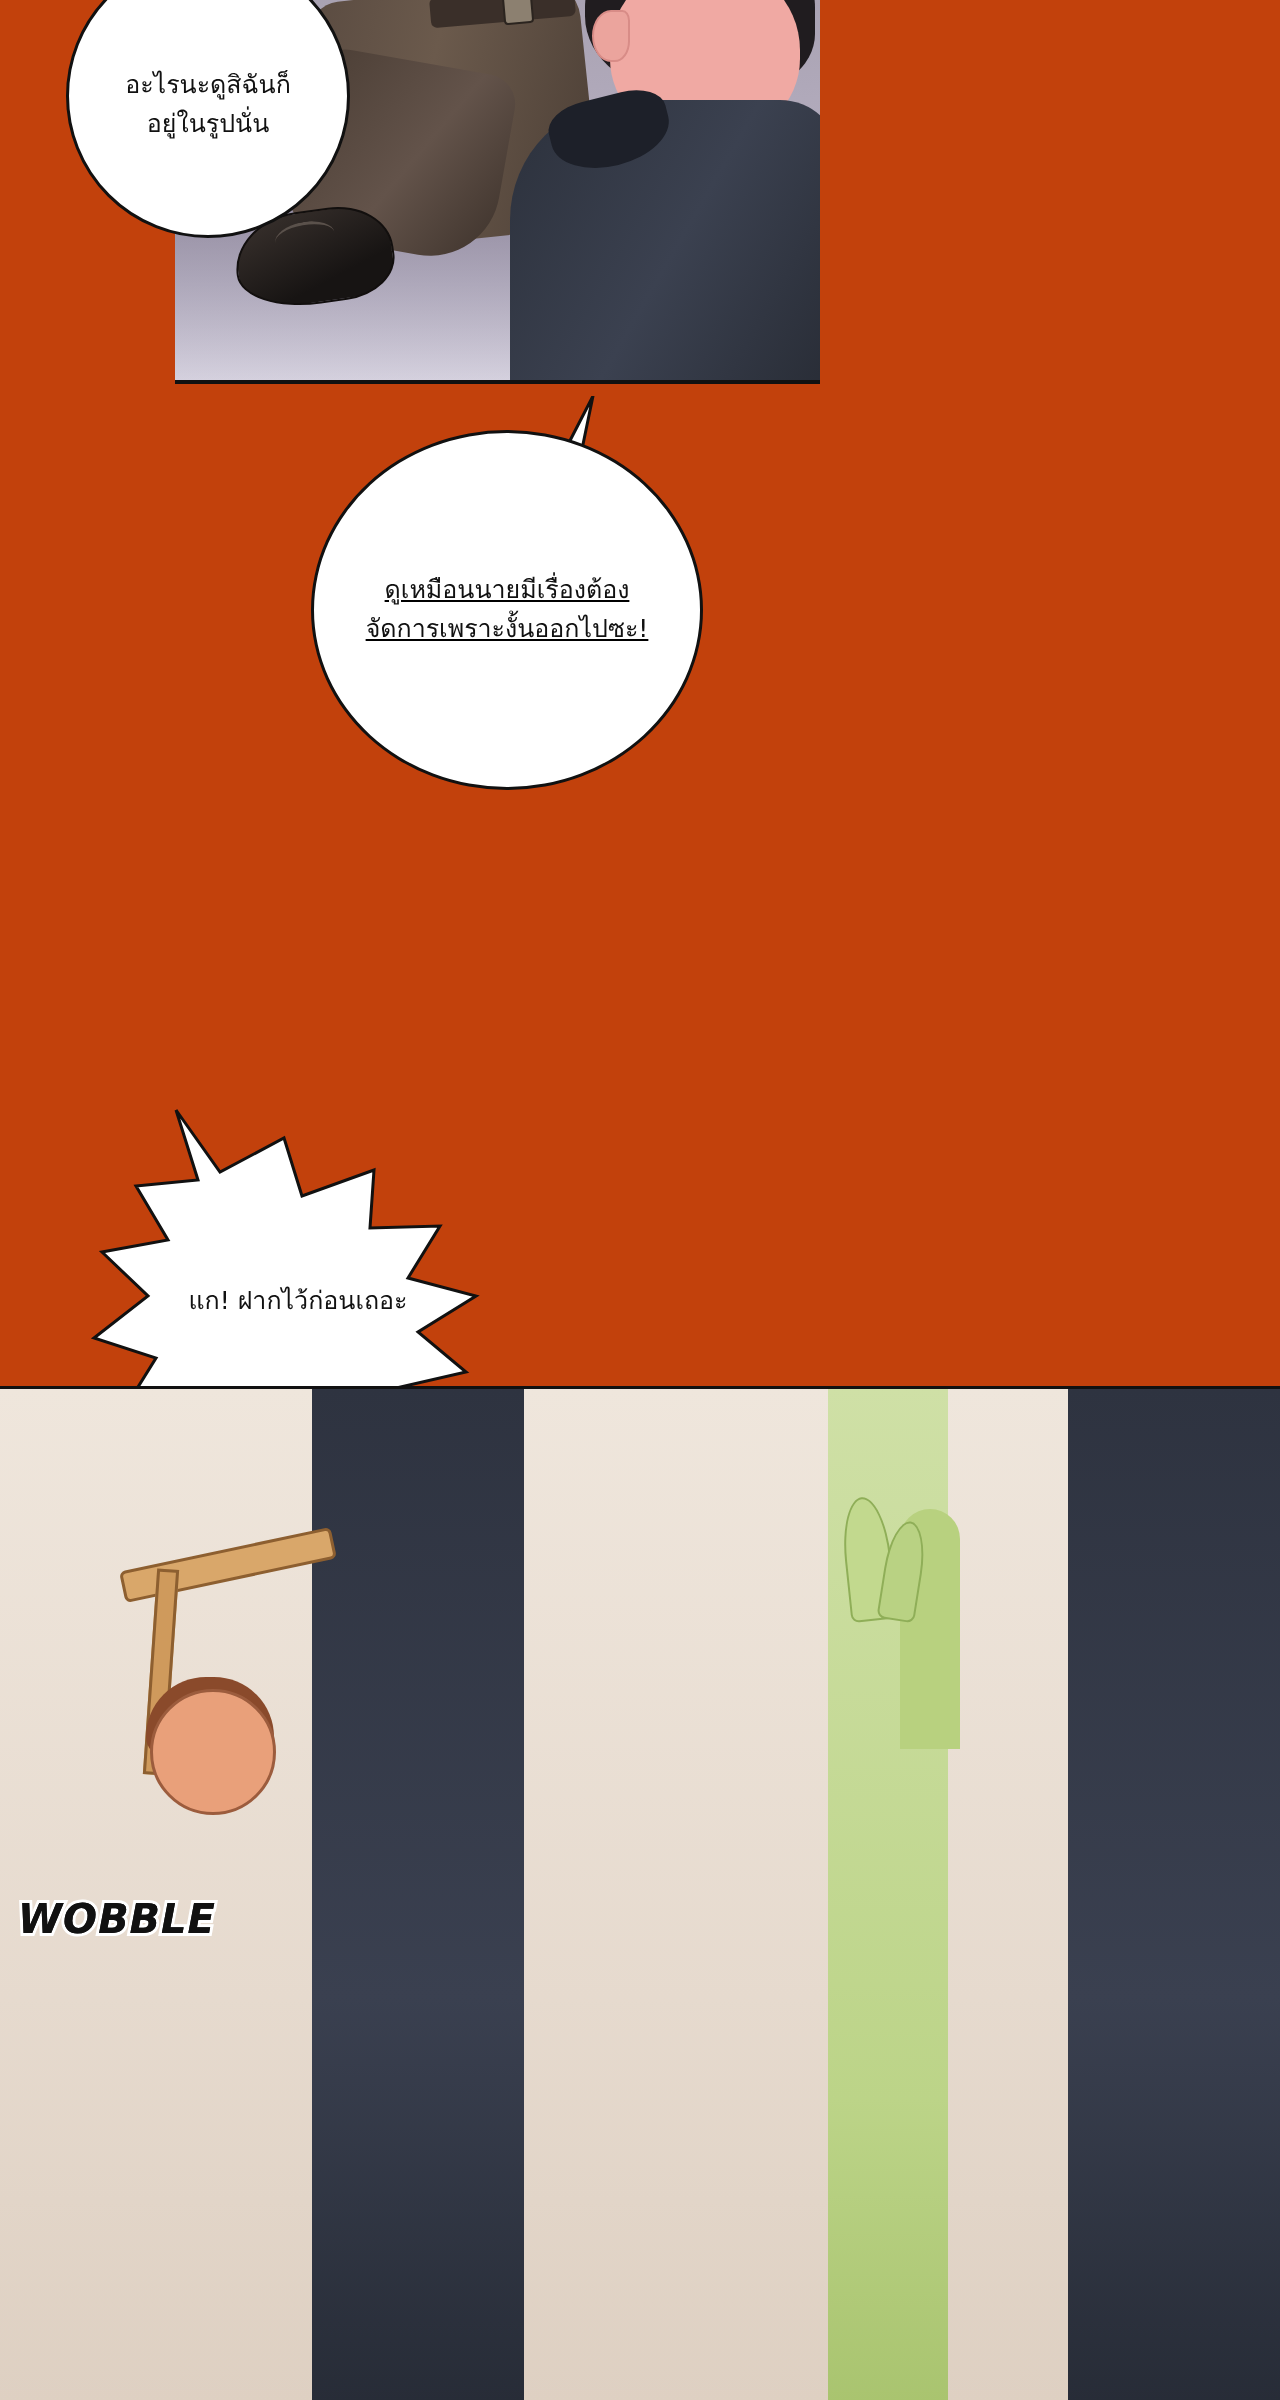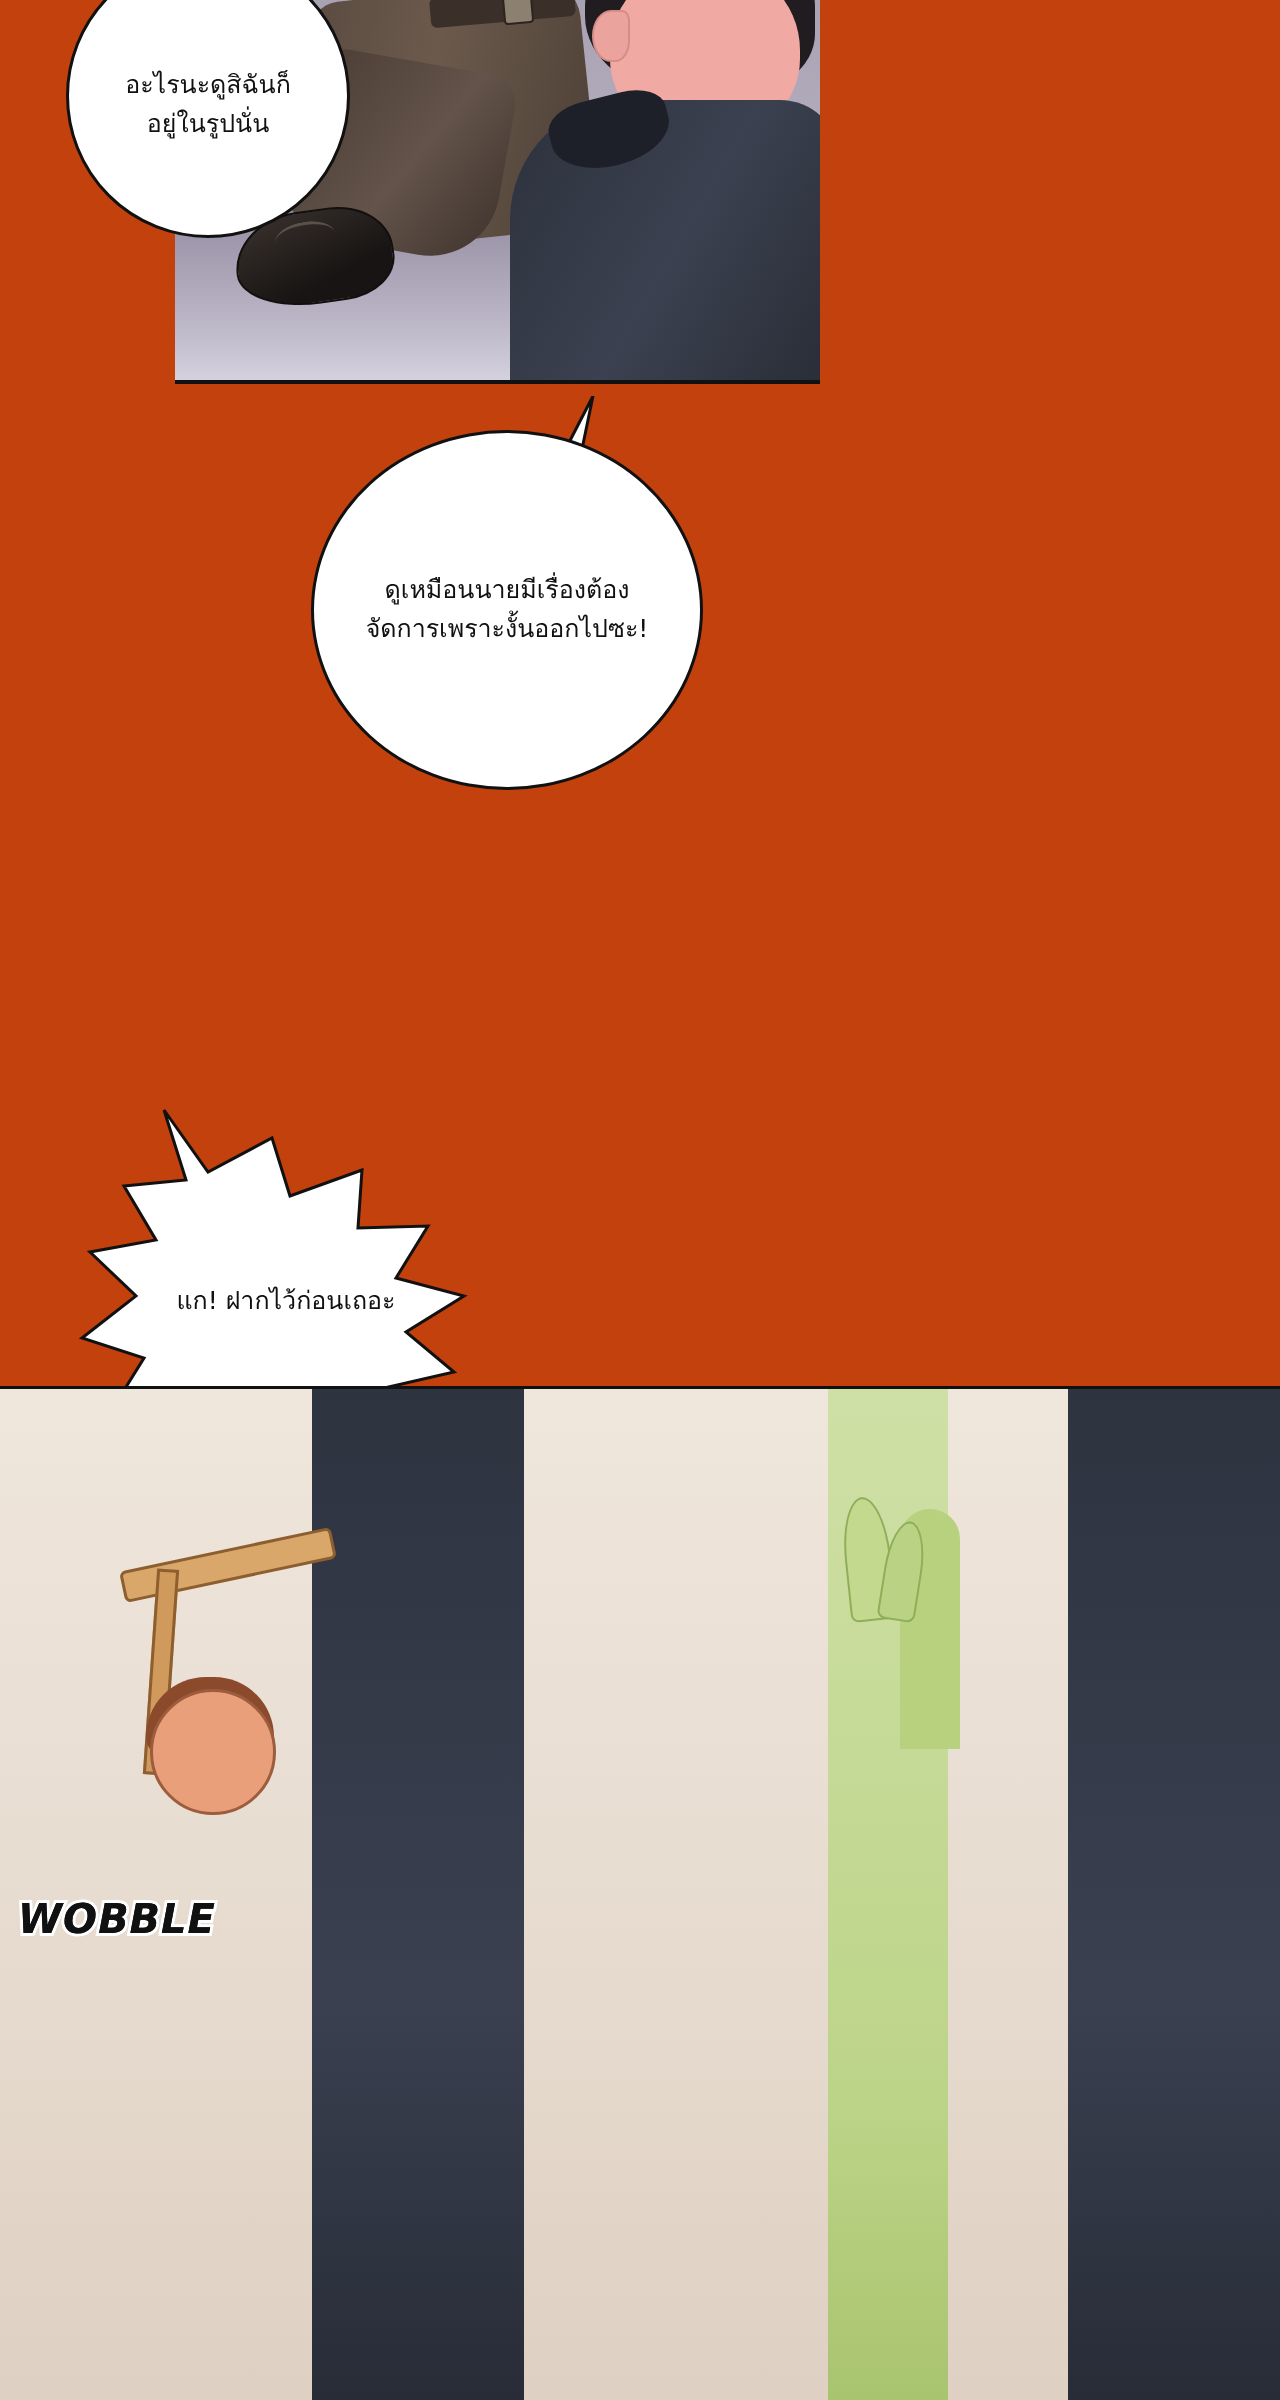--- a/index.html
+++ b/index.html
@@ -166,38 +166,39 @@
     top: 430px;
     width: 392px;
     height: 360px;
     background: #ffffff;
     border: 3px solid #111111;
     border-radius: 50%;
     display: flex;
     align-items: center;
     justify-content: center;
     box-sizing: border-box;
+    text-decoration: underline;
   }
   .bubble-2 .bubble-text {
     font-size: 25px;
     padding: 0 28px;
   }
   .bubble-2-tail {
     position: absolute;
     left: 557px;
     top: 396px;
     width: 40px;
     height: 70px;
     pointer-events: none;
   }
 
   
   .bubble-3 {
     position: absolute;
-    left: 76px;
+    left: 88px;
     top: 1100px;
     width: 420px;
     height: 430px;
   }
   .bubble-3 svg { display: block; }
   .bubble-3 .bubble-text {
     position: absolute;
     left: 0;
     top: 182px;
     width: 420px;

